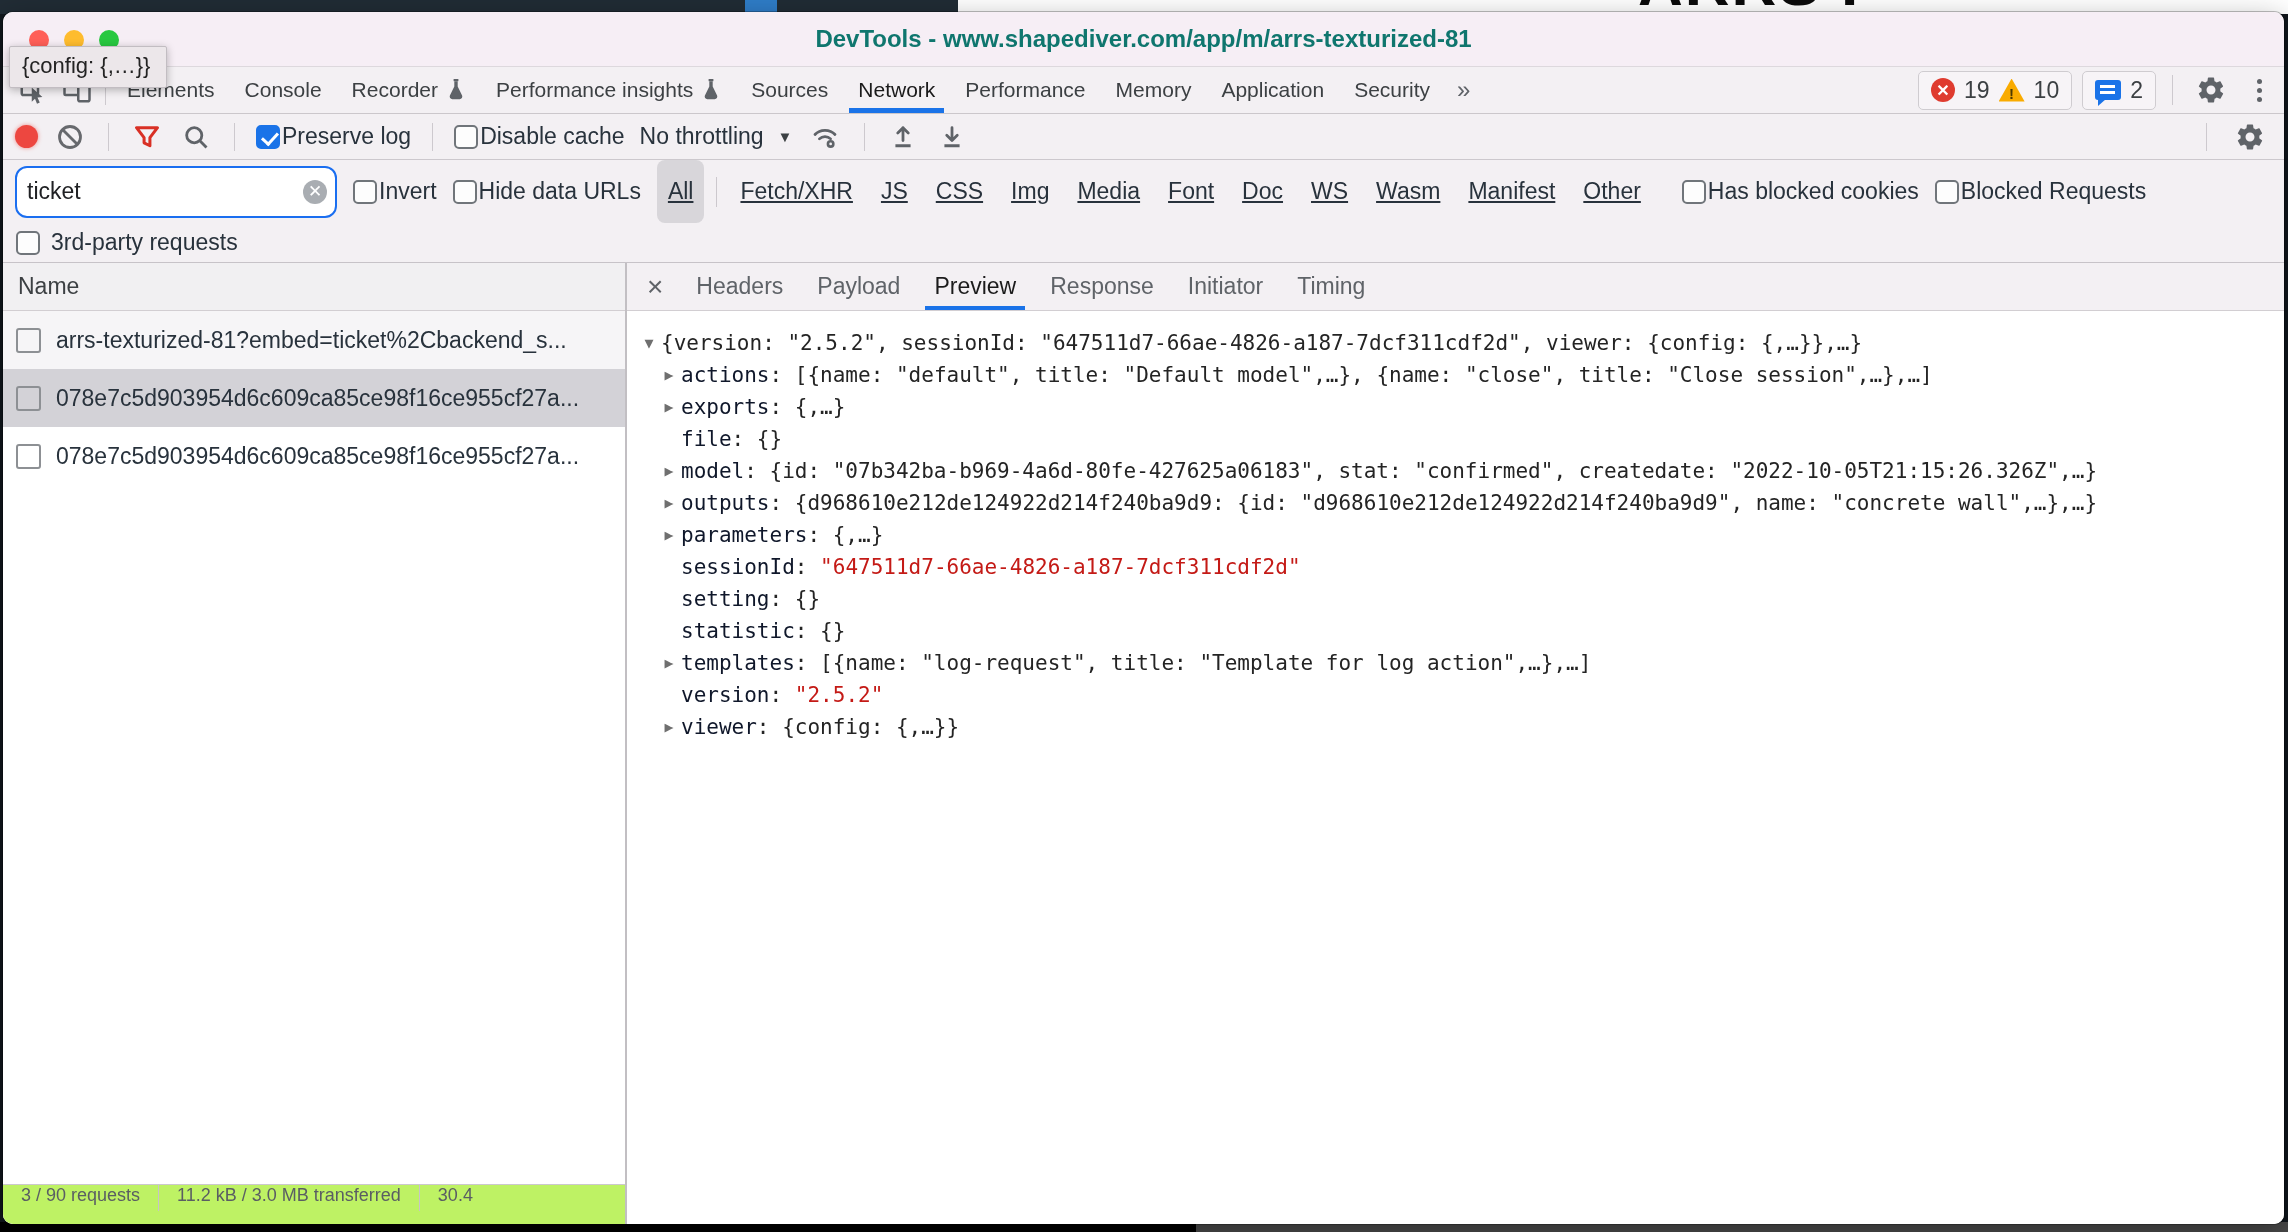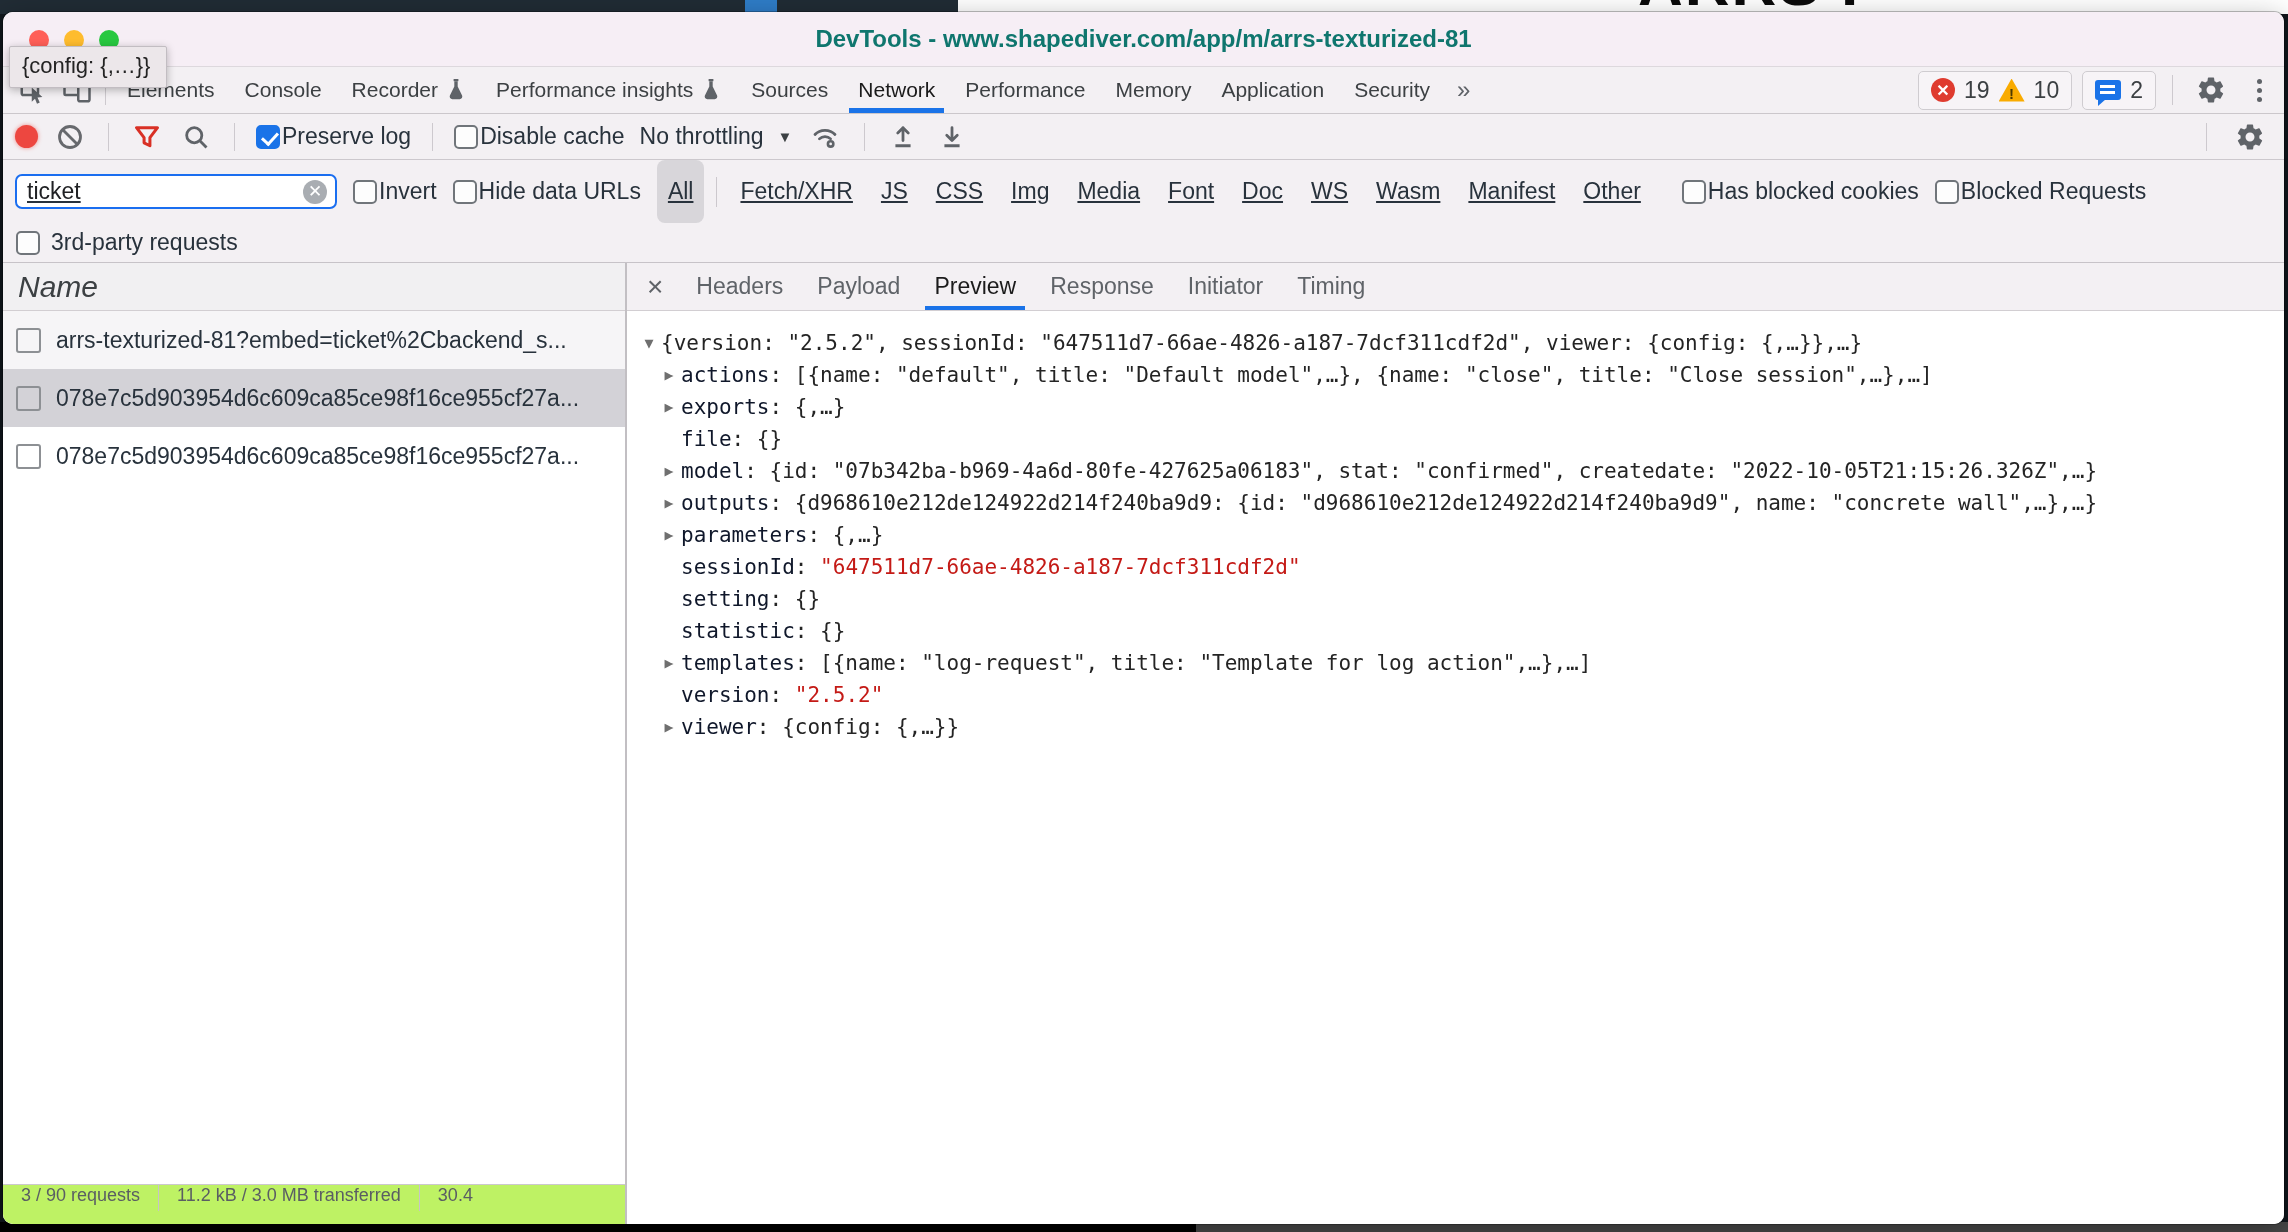--- a/index.html
+++ b/index.html
@@ -65,33 +65,33 @@
   .record-dot { width:23px; height:23px; border-radius:50%; background:#ed4740; box-shadow:0 0 4px rgba(237,71,64,.6); }
   .label-row { display:flex; align-items:center; gap:2px; white-space:nowrap; }
   .cb { width:24px; height:24px; border:2px solid #70757a; border-radius:5px; background:#fdfdfd; flex:0 0 auto; position:relative; }
   .cb.checked { background:#1a73e8; border-color:#1a73e8; }
   .cb.checked::after { content:""; position:absolute; left:7px; top:2px; width:7px; height:13px; border:solid #fff; border-width:0 3px 3px 0; transform:rotate(42deg); }
   .ddarrow { font-size:15px; color:#3c4043; margin-left:12px; }
   .spacer { flex:1; }
 
   
   .filter-row { flex:0 0 54px; background:#f3f0f3; display:flex; align-items:center; padding:0 12px; gap:16px; font-size:23px; color:#28323c; }
-  .search-box { width:322px; height:35px; background:#fff; border:2px solid #1a6ef0; border-radius:7px; display:flex; align-items:center; position:relative; flex:0 0 auto;text-decoration:underline; }
+  .search-box { width:322px; height:52px; background:#fff; border:2px solid #1a6ef0; border-radius:12px; display:flex; align-items:center; position:relative; flex:0 0 auto; }
   .search-box input { border:none; outline:none; width:270px; font-size:23px; color:#202124; padding:0 10px; font-family:"Liberation Sans",sans-serif; background:transparent; }
   .clear-x { position:absolute; right:8px; width:24px; height:24px; border-radius:50%; background:#a9adb2; color:#fff; font-size:17px; display:flex; align-items:center; justify-content:center; }
   .chips { display:flex; align-items:center; gap:6px; }
   .chip { padding:18px 11px; border-radius:8px; white-space:nowrap;text-decoration:underline; }
   .chip.active { background:#d8d6da; }
   .v-sep { width:1px; height:30px; background:#ccc8cd; margin:0 6px; }
   .thirdparty-row { flex:0 0 40px; background:#f3f0f3; border-bottom:1px solid #c7c3c8; display:flex; align-items:center; gap:11px; padding:0 13px; font-size:23px; color:#28323c; }
 
   
   .main { flex:1; display:flex; min-height:0; }
   .left { flex:0 0 624px; display:flex; flex-direction:column; border-right:2px solid #c2bfc3; background:#fff; min-height:0; }
-  .name-header { flex:0 0 48px; background:#f1f0f2; border-bottom:1px solid #d2ced2; display:flex; align-items:center; padding:0 15px; font-size:30px; color:#3c4043;font-style:italic; }
+  .name-header { flex:0 0 48px; background:#f1f0f2; border-bottom:1px solid #d2ced2; display:flex; align-items:center; padding:0 15px; font-size:23px; color:#3c4043; }
   .req-rows { flex:1; overflow:hidden; }
   .req-row { height:58px; display:flex; align-items:center; gap:15px; padding:0 13px; font-size:23px; color:#28323c; }
   .req-row .rname { overflow:hidden; text-overflow:ellipsis; white-space:nowrap; }
   .req-cb { width:25px; height:25px; border:2px solid #8d9094; border-radius:3px; background:transparent; flex:0 0 auto; }
   .statusbar { flex:0 0 40px; border-top:1px solid #ccc8cd; background:#bef264; display:flex; align-items:flex-start; font-size:18px; color:#5a5e63; }
   .st-item { padding:0 18px; white-space:nowrap; }
   .st-sep { width:1px; height:26px; background:#c7c3c8; }
 
   .right { flex:1; display:flex; flex-direction:column; background:#fff; min-width:0; }
   .detail-tabs { flex:0 0 48px; background:#f3f0f3; border-bottom:1px solid #d2ced2; display:flex; align-items:stretch; padding:0 4px; }

